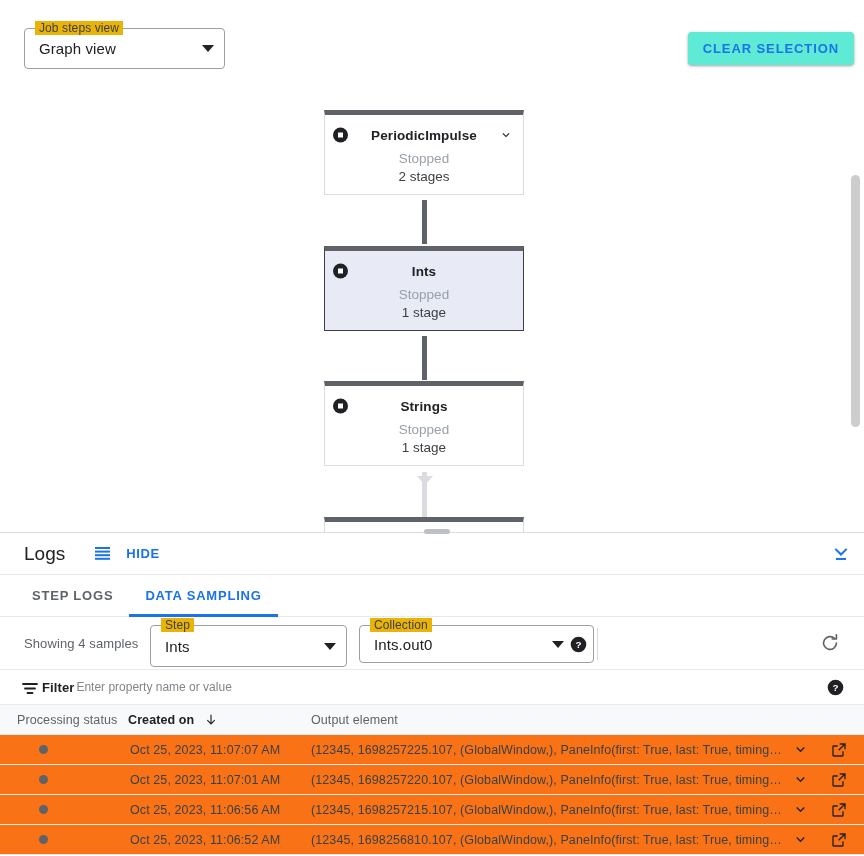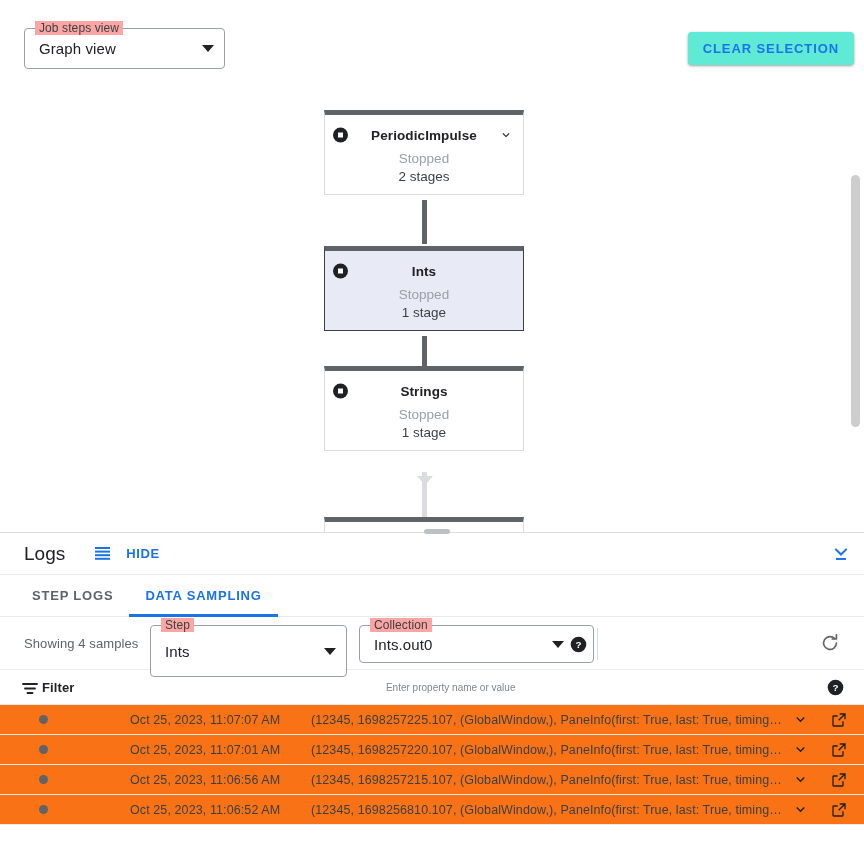--- a/index.html
+++ b/index.html
@@ -38,21 +38,21 @@
     border-radius: 4px;
     background: #fff;
     display: flex;
     align-items: center;
     padding: 0 10px 0 14px;
     cursor: pointer;
   }
   .select-outline .sel-label {
     position: absolute;
     top: -8px; left: 10px;
-    background: #fca5a5;
+    background: #eab308;
     padding: 0 4px;
     font-size: 12px;
     line-height: 14px;
     color: #3c4043;
     font-weight: 500;
     letter-spacing: .1px;
     white-space: nowrap;
   }
   .select-outline .sel-value {
     flex: 1;
@@ -290,21 +290,21 @@
   }
   .showing-text {
     position: absolute;
     left: 24px; top: 50%;
     transform: translateY(-50%);
     font-size: 13px;
     color: #5f6368;
     letter-spacing: .1px;
     white-space: nowrap;
   }
-  #step-select { left: 150px; top: 8px; width: 197px; height: 52px; }
+  #step-select { left: 150px; top: 8px; width: 197px; height: 42px; }
   #collection-select { left: 359px; top: 8px; width: 235px; height: 38px; padding-right: 6px; }
   .help-icon {
     width: 17px; height: 17px;
     margin-left: 6px;
     flex: none;
     cursor: pointer;
   }
   .vdivider {
     position: absolute;
     left: 597px; top: 11px;
@@ -334,24 +334,23 @@
     font-weight: 700;
     color: #202124;
     margin-left: 4px;
     letter-spacing: .1px;
   }
   .filter-input {
     flex: 1;
     border: none;
     outline: none;
     font-family: "Liberation Sans", sans-serif;
-    font-size: 10px;
+    font-size: 12px;
     color: #202124;
     background: transparent;
-    text-align: center;
   }
   .filter-input::placeholder { color: #80868b; }
   .filter-help {
     width: 17px; height: 17px;
     margin-right: 20px;
     flex: none;
     cursor: pointer;
   }
 
   
@@ -438,21 +437,21 @@
           <span class="status-icon"></span>
           <span class="node-title">Ints</span>
         </div>
         <div class="node-status">Stopped</div>
         <div class="node-stages">1 stage</div>
       </div>
 
       <div class="edge" style="top: 244px; height: 44px;"></div>
       <div class="edge-arrow" style="top: 330px;"></div>
 
-      <div class="node" style="top: 274px;">
+      <div class="node" style="top: 289px;">
         <div class="node-head">
           <span class="status-icon"></span>
           <span class="node-title">Strings</span>
         </div>
         <div class="node-status">Stopped</div>
         <div class="node-stages">1 stage</div>
       </div>
 
       <div class="edge light" style="top: 380px; height: 48px;"></div>
       <div class="edge-arrow light" style="top: 384px;"></div>
@@ -539,20 +538,33 @@
       <span class="filter-label">Filter</span>
       <input class="filter-input" type="text" placeholder="Enter property name or value" style="">
       <span class="filter-help">
         <svg viewBox="0 0 24 24" width="17" height="17">
           <circle cx="12" cy="12" r="11" fill="#202124"></circle>
           <text x="12" y="17.2" text-anchor="middle" font-family="Liberation Sans, sans-serif" font-size="14" font-weight="bold" fill="#ffffff">?</text>
         </svg>
       </span>
     </div>
 
+    <div class="table-head">
+      <div class="th col-status">Processing status</div>
+      <div class="col-created">
+        <span class="th active">Created on</span>
+        <span class="sort-arrow">
+          <svg viewBox="0 0 24 24" width="14" height="14" fill="#202124">
+            <path d="M11 3h2v13.2l4.6-4.6 1.4 1.4-7 7-7-7 1.4-1.4 4.6 4.6z"></path>
+          </svg>
+        </span>
+      </div>
+      <div class="th col-output">Output element</div>
+      <div class="row-actions"></div>
+    </div>
 
     <div class="trow">
       <div class="col-status">
         <div class="status-dot"></div>
       </div>
       <div class="td cell-created col-created-cellpad">Oct 25, 2023, 11:07:07 AM</div>
       <div class="td cell-output">(12345, 1698257225.107, (GlobalWindow,), PaneInfo(first: True, last: True, timing…</div>
       <div class="row-actions">
         <span class="row-chev">
           <svg viewBox="0 0 24 24" width="17" height="17" fill="#202124">

